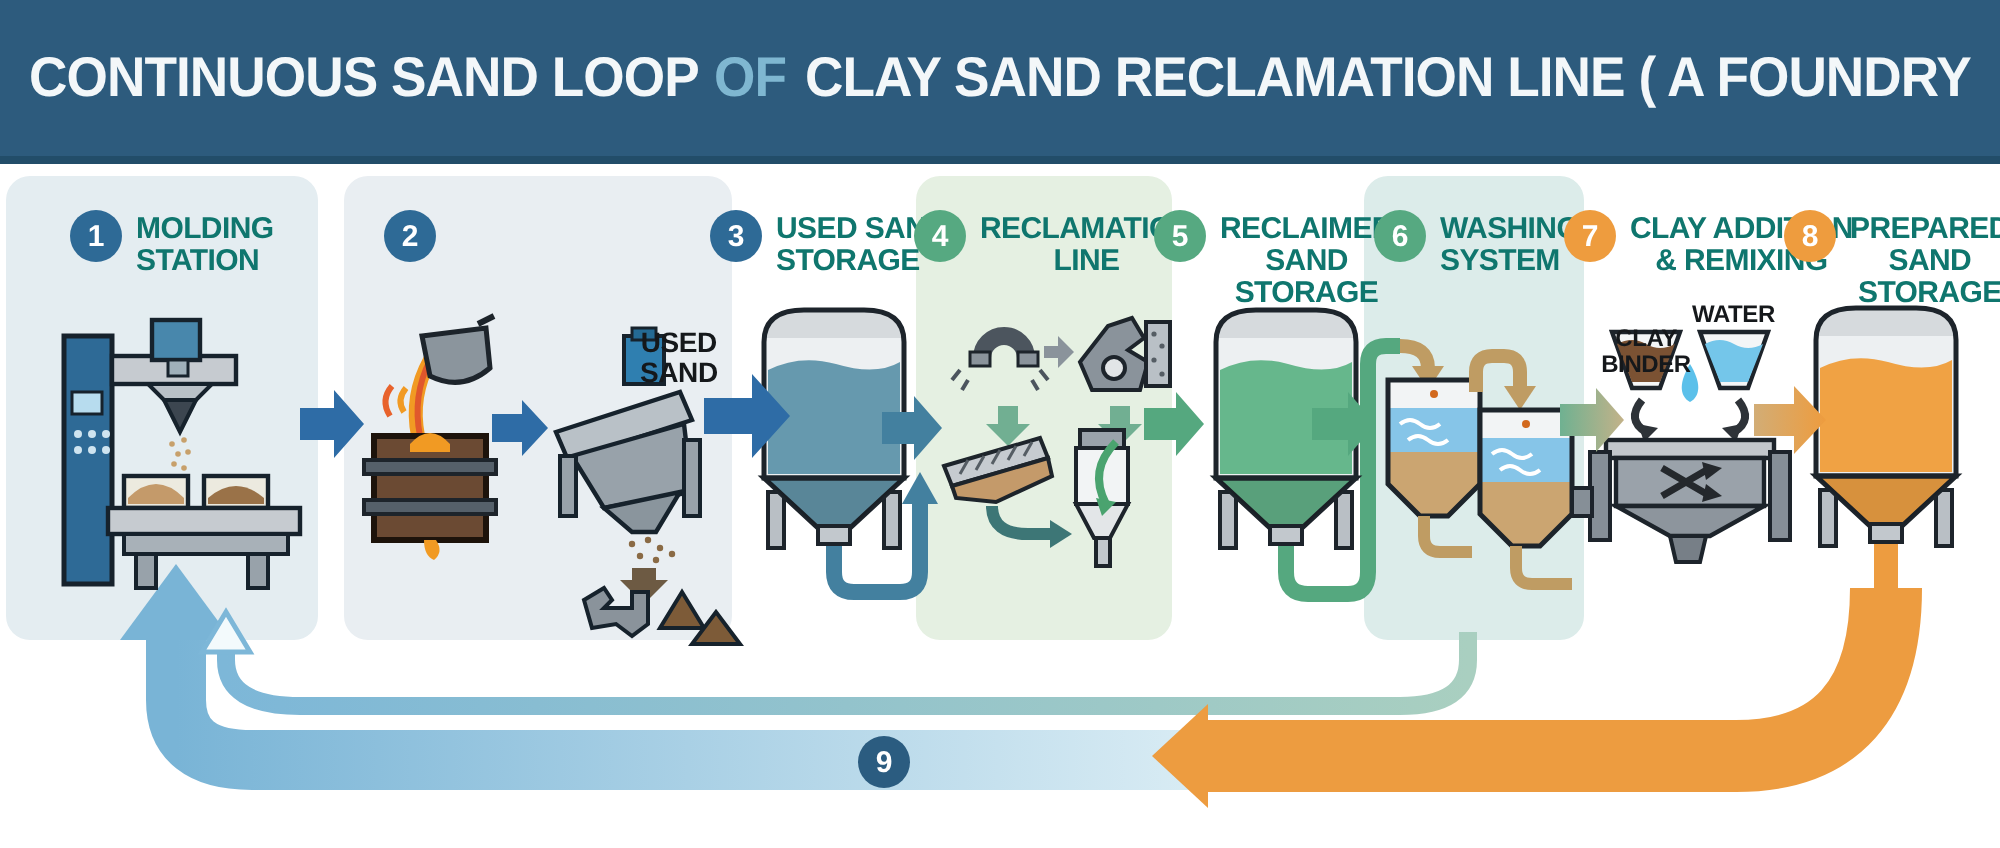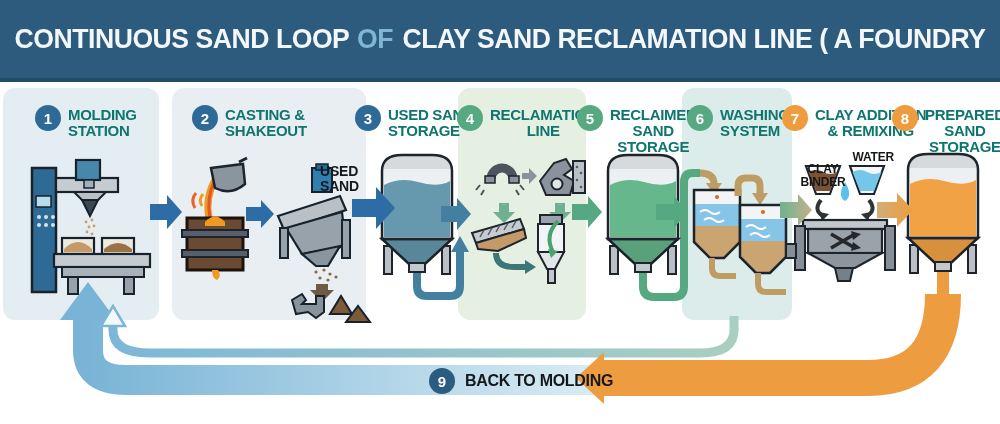--- a/index.html
+++ b/index.html
@@ -35,24 +35,24 @@
   .num{flex:none;width:26px;height:26px;border-radius:50%;display:flex;align-items:center;
        justify-content:center;color:#fff;font-weight:700;font-size:15px;}
   .num-blue{background:var(--num-blue,#2e6a96);}
   .num-green{background:var(--num-green,#56a981);}
   .num-orange{background:var(--num-orange,#ee9c3e);}
   .num-navy{background:var(--num-navy,#2b5c80);}
   .st-label{font-weight:700;font-size:15px;line-height:1.07;letter-spacing:-0.3px;color:#0f766e;
             white-space:pre-line;padding-top:2px;}
   .center .st-label{text-align:center;}
   .sub-label{position:absolute;z-index:3;font-weight:700;color:#15181b;white-space:pre-line;
-             line-height:1.1;letter-spacing:-0.2px;}
+             line-height:1.1;letter-spacing:-0.2px;text-align:center;}
   .used-sand{left:320px;top:164px;font-size:14px;}
   .clay-binder{left:797px;top:143px;width:52px;font-size:12px;text-align:center;margin-top:20px;}
-  .water-label{left:846px;top:151px;width:48px;font-size:12px;text-align:right;}
+  .water-label{left:846px;top:151px;width:48px;font-size:12px;text-align:left;}
   
   .return-step{position:absolute;left:429px;top:368px;display:flex;gap:10px;align-items:center;z-index:3;}
   .return-label{font-weight:700;font-size:16px;letter-spacing:-0.3px;color:#15181b;}
 </style>
 </head>
 <body>
 
 <div class="canvas">
 
   <div class="header">
@@ -303,22 +303,20 @@
     </g>
   </svg>
 
   <div class="station-head" style="left:35px;">
     <div class="num num-blue">1</div>
     <div class="st-label">MOLDING
 STATION</div>
   </div>
   <div class="station-head" style="left:192px;">
     <div class="num num-blue">2</div>
-    <div class="st-label">CASTING &amp;
-SHAKEOUT</div>
   </div>
   <div class="station-head" style="left:355px;">
     <div class="num num-blue">3</div>
     <div class="st-label">USED SAND
 STORAGE</div>
   </div>
   <div class="station-head center" style="left:457px;">
     <div class="num num-green">4</div>
     <div class="st-label">RECLAMATION
 LINE</div>
@@ -347,16 +345,15 @@
   </div>
 
   <div class="sub-label used-sand">USED
 SAND</div>
   <div class="sub-label clay-binder">CLAY
 BINDER</div>
   <div class="sub-label water-label">WATER</div>
 
   <div class="return-step">
     <div class="num num-navy">9</div>
-    <div class="return-label">BACK TO MOLDING</div>
   </div>
 
 </div>
 
 </body></html>

